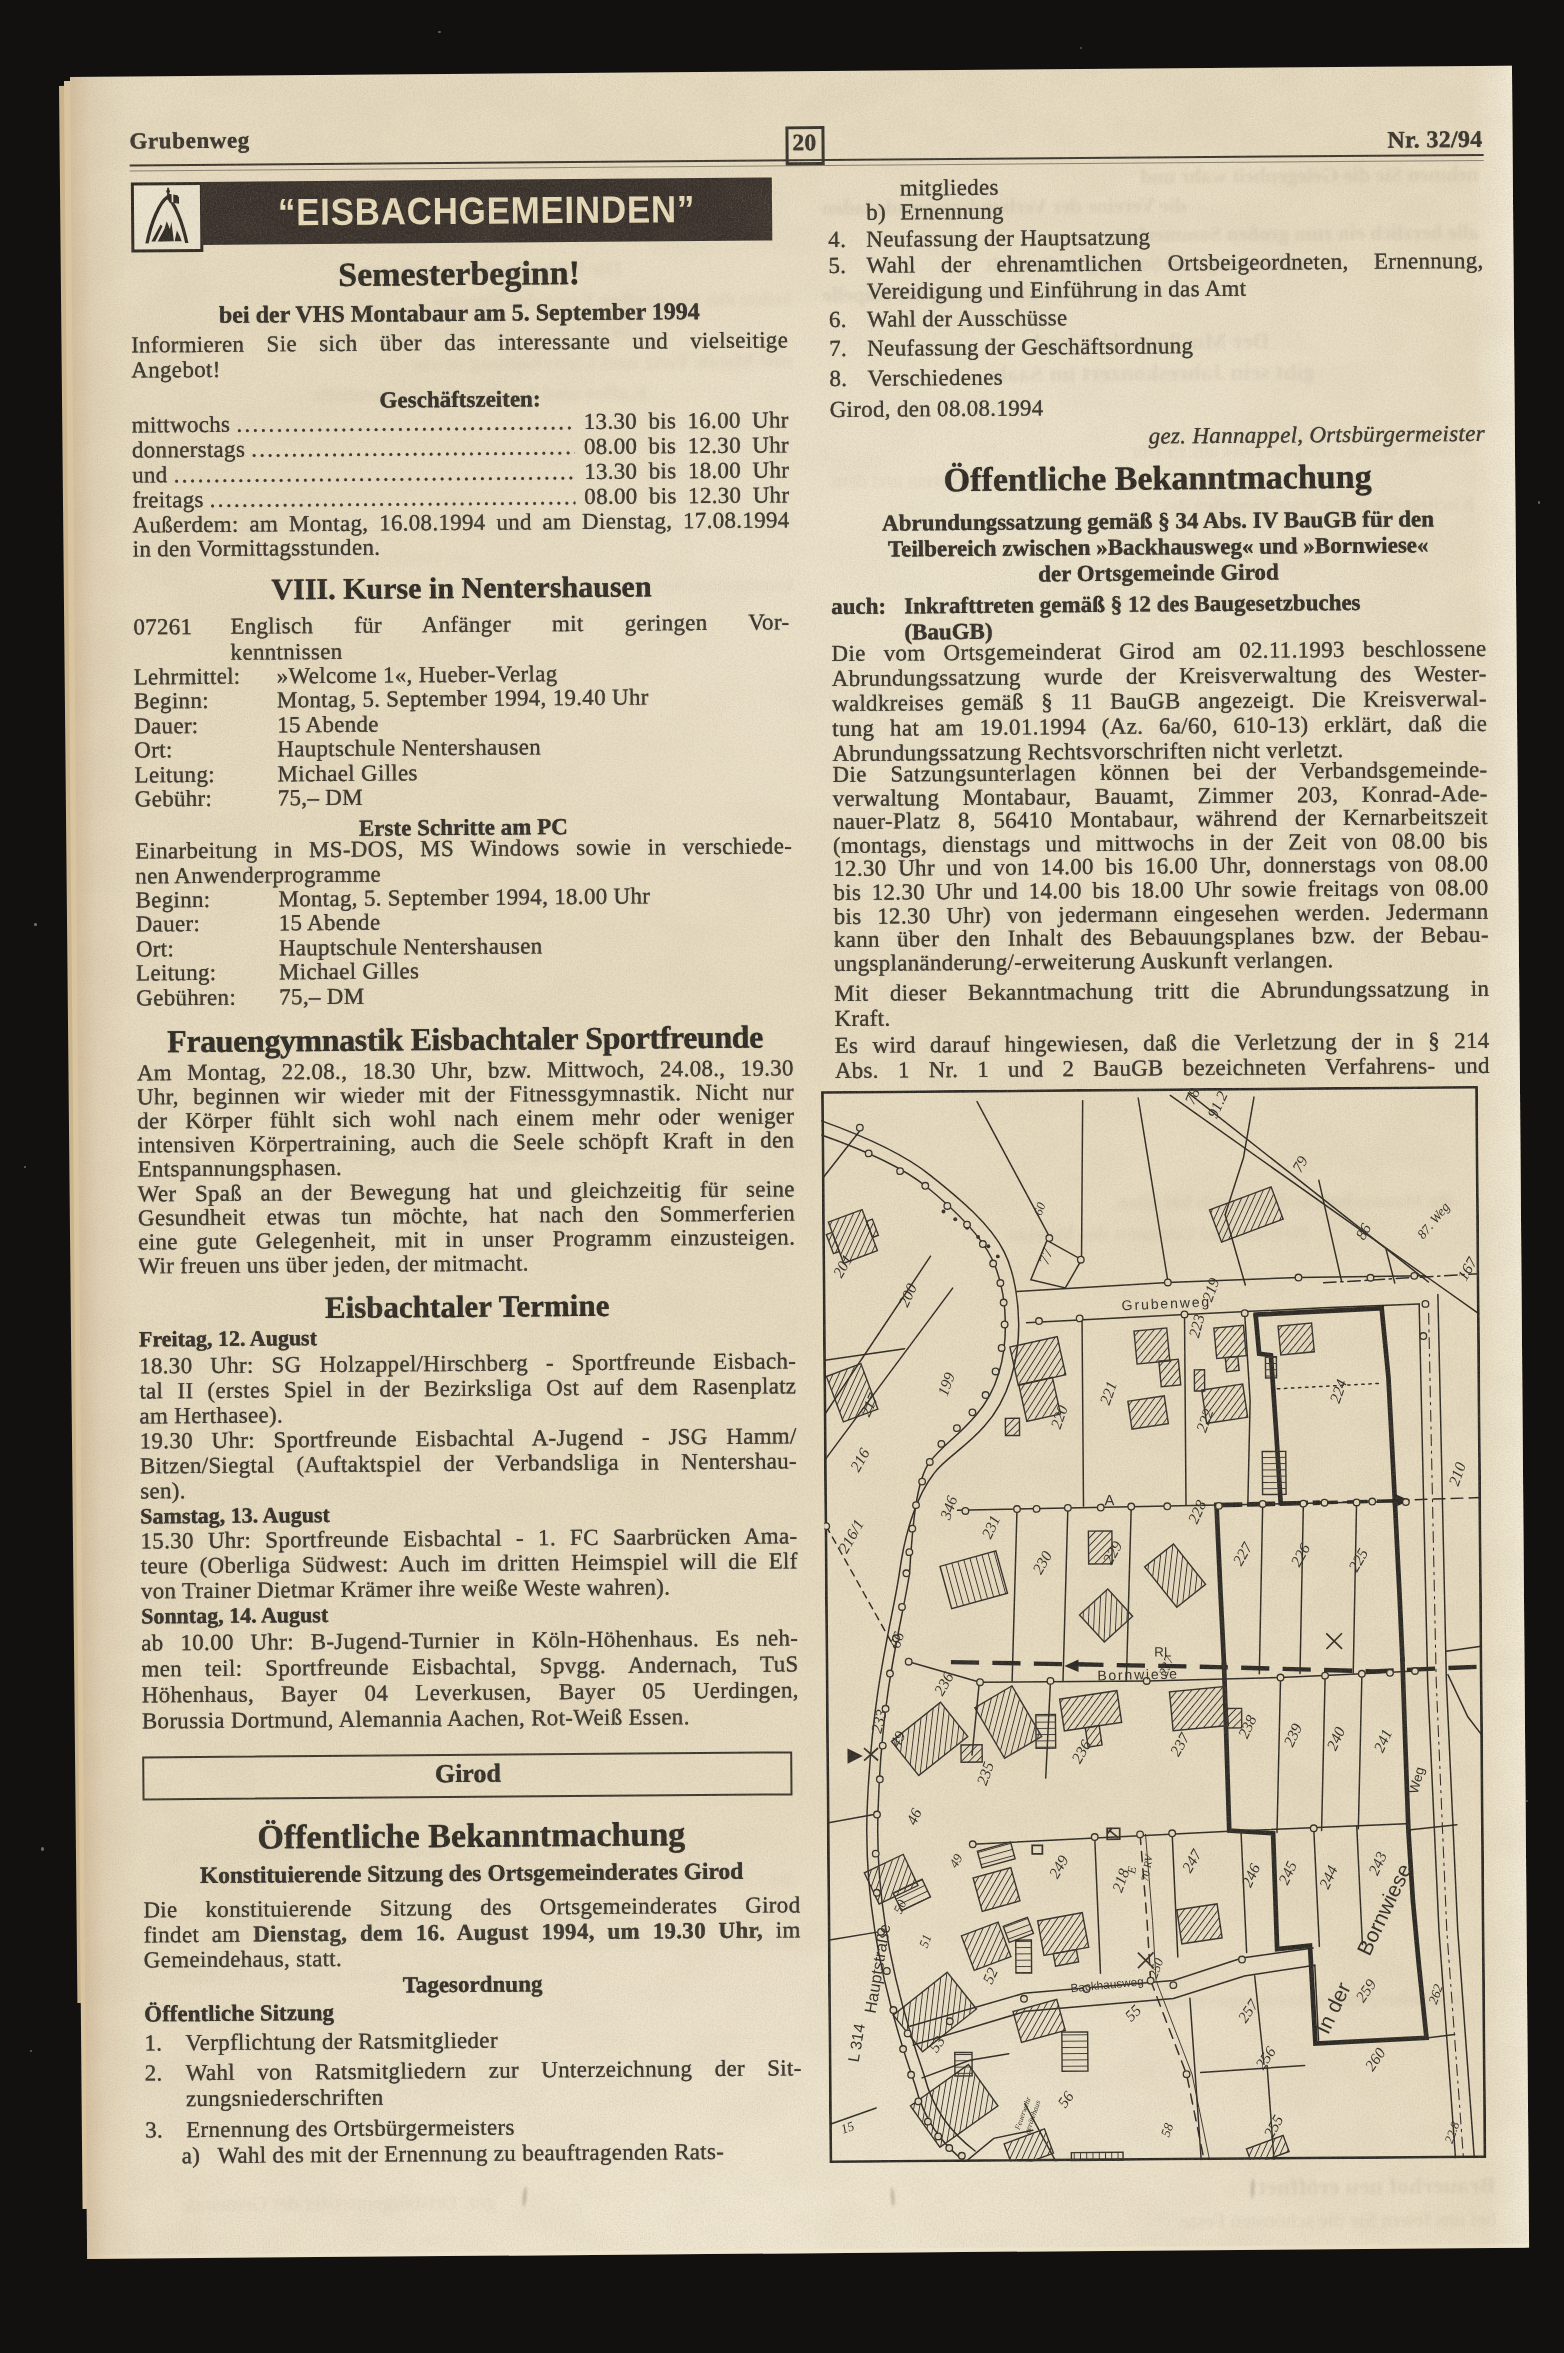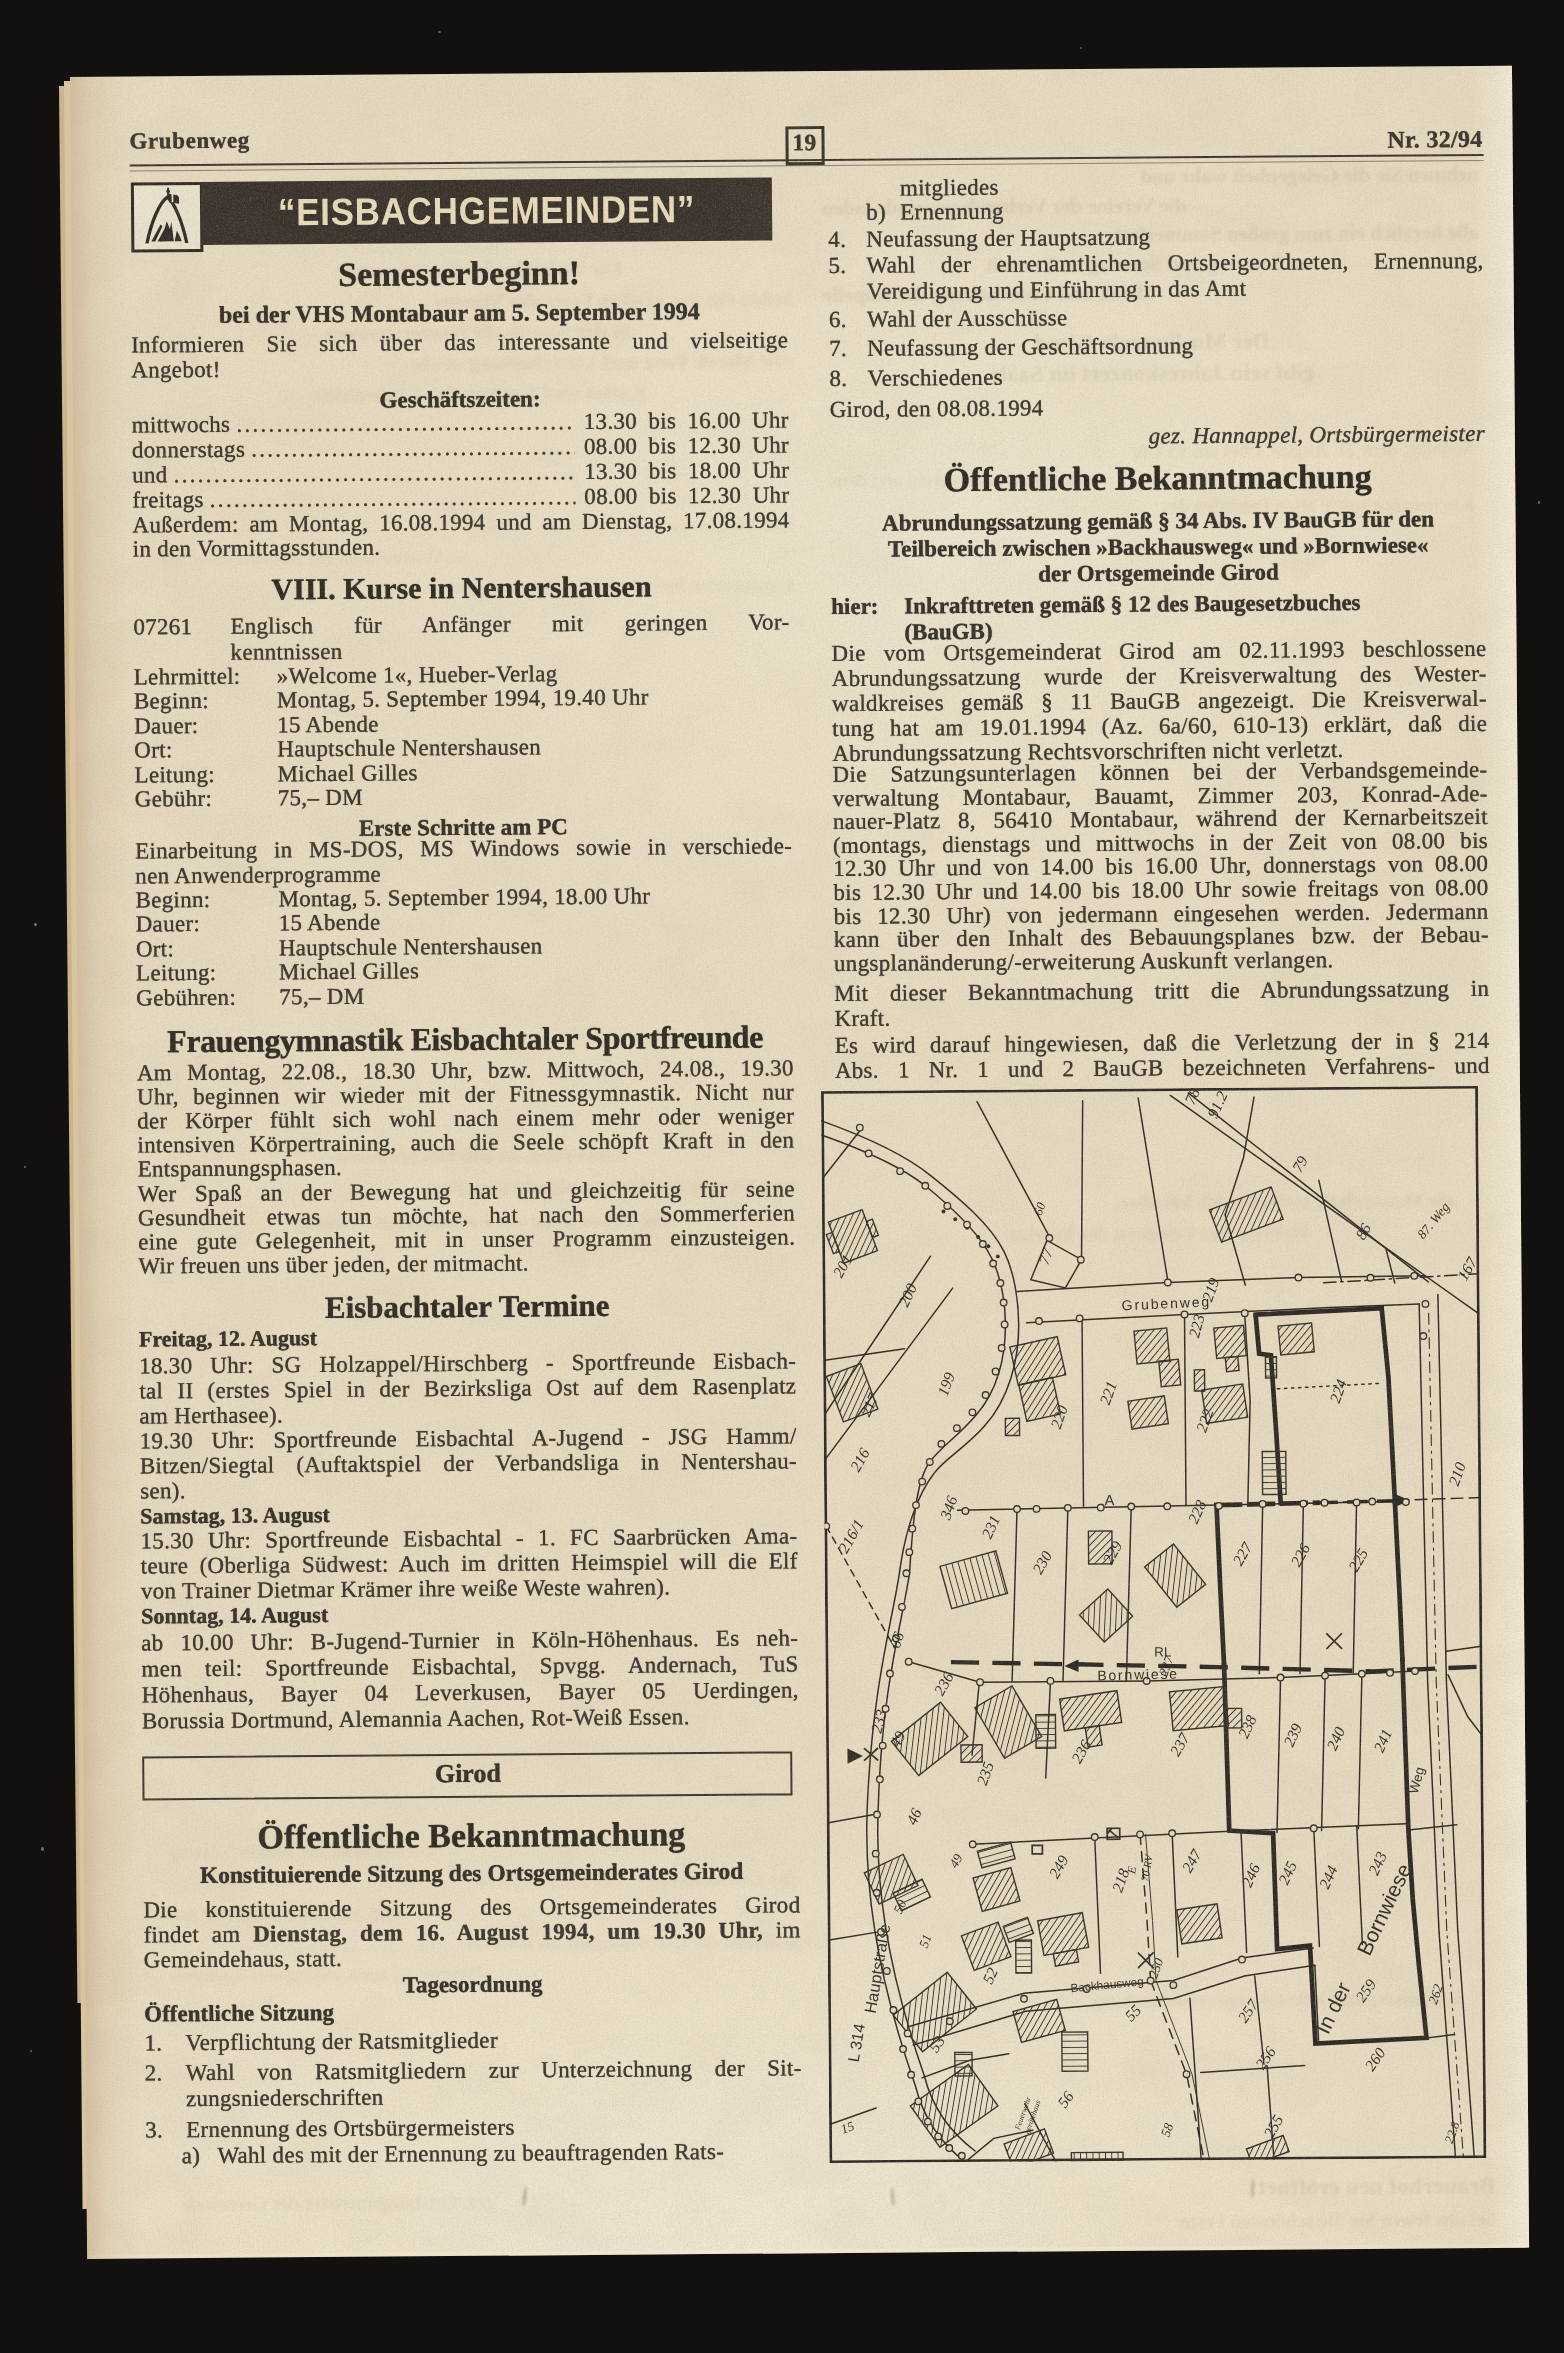--- a/index.html
+++ b/index.html
@@ -83,21 +83,21 @@
     <div>Brauerhof neu eröffnet</div>
     <div style="font-size:21px;font-weight:normal;">bei uns feiern Sie die schönsten Feste</div>
   </div>
   <div style="position:absolute;left:94px;top:2113px;width:610px;color:#948c79;opacity:0.13;filter:blur(1.7px);transform:scaleX(-1);font-size:21px;line-height:30px;">
     <div style="text-align:right;">gez. Ortsbürgermeister der Gemeinde</div>
   </div>
 
   <div class="tx b soft" style="left:59px;top:52px;font-size:23px;letter-spacing:0.6px;">Grubenweg</div>
 
   <div style="position:absolute;left:715px;top:55px;width:33px;height:33px;border:3.1px solid #38332b;"></div>
-  <div class="tx b soft" style="left:715px;top:59px;width:38px;text-align:center;font-size:23.5px;">19</div>
+  <div class="tx b soft" style="left:715px;top:59px;width:38px;text-align:center;font-size:23.5px;">20</div>
 
   <div class="tx b soft" style="left:1177px;top:61px;width:235px;text-align:right;font-size:24px;">Nr. 32/94</div>
 
   <div style="position:absolute;left:59px;top:88px;width:1354px;height:2.3px;background:#3b352d;"></div>
   <div style="position:absolute;left:59px;top:94px;width:1354px;height:1.2px;background:rgba(59,53,45,0.55);"></div>
 
   <div style="position:absolute;left:60px;top:106px;width:66px;height:64px;border:3.9px solid #2e2922;background:#ece4cf;">
     <svg width="59" height="58" viewBox="0 0 76 74">
       <path d="M 16,76 C 22,46 33,22 43,15 C 52,22 62,46 68,76" fill="none" stroke="#2e2922" stroke-width="4.2"></path>
       <g fill="#2e2922">
@@ -312,21 +312,21 @@
 
   <div class="h1 hsoft" style="left:757px;top:393px;width:655px;font-size:34px;">Öffentliche Bekanntmachung</div>
 
   <div class="h2 hsoft" style="left:757px;top:440px;width:655px;text-align:center;line-height:26px;">
     <div>Abrundungssatzung gemäß § 34 Abs. IV BauGB für den</div>
     <div>Teilbereich zwischen »Backhausweg« und »Bornwiese«</div>
     <div>der Ortsgemeinde Girod</div>
   </div>
 
   <div class="h2 hsoft" style="left:757px;top:523px;width:655px;line-height:26px;">
-      <span class="no">hier:</span>
+      <span class="no">auch:</span>
     <div style="padding-left:73px;">
         <div>Inkrafttreten gemäß § 12 des Baugesetzbuches</div>
         <div>(BauGB)</div>
       </div>
   </div>
 
   <div class="tx soft" style="left:757px;top:570px;width:655px;line-height:25px;">
     <div class="lj">Die vom Ortsgemeinderat Girod am 02.11.1993 beschlossene</div>
     <div class="lj">Abrundungssatzung wurde der Kreisverwaltung des Wester-</div>
     <div class="lj">waldkreises gemäß § 11 BauGB angezeigt. Die Kreisverwal-</div>

